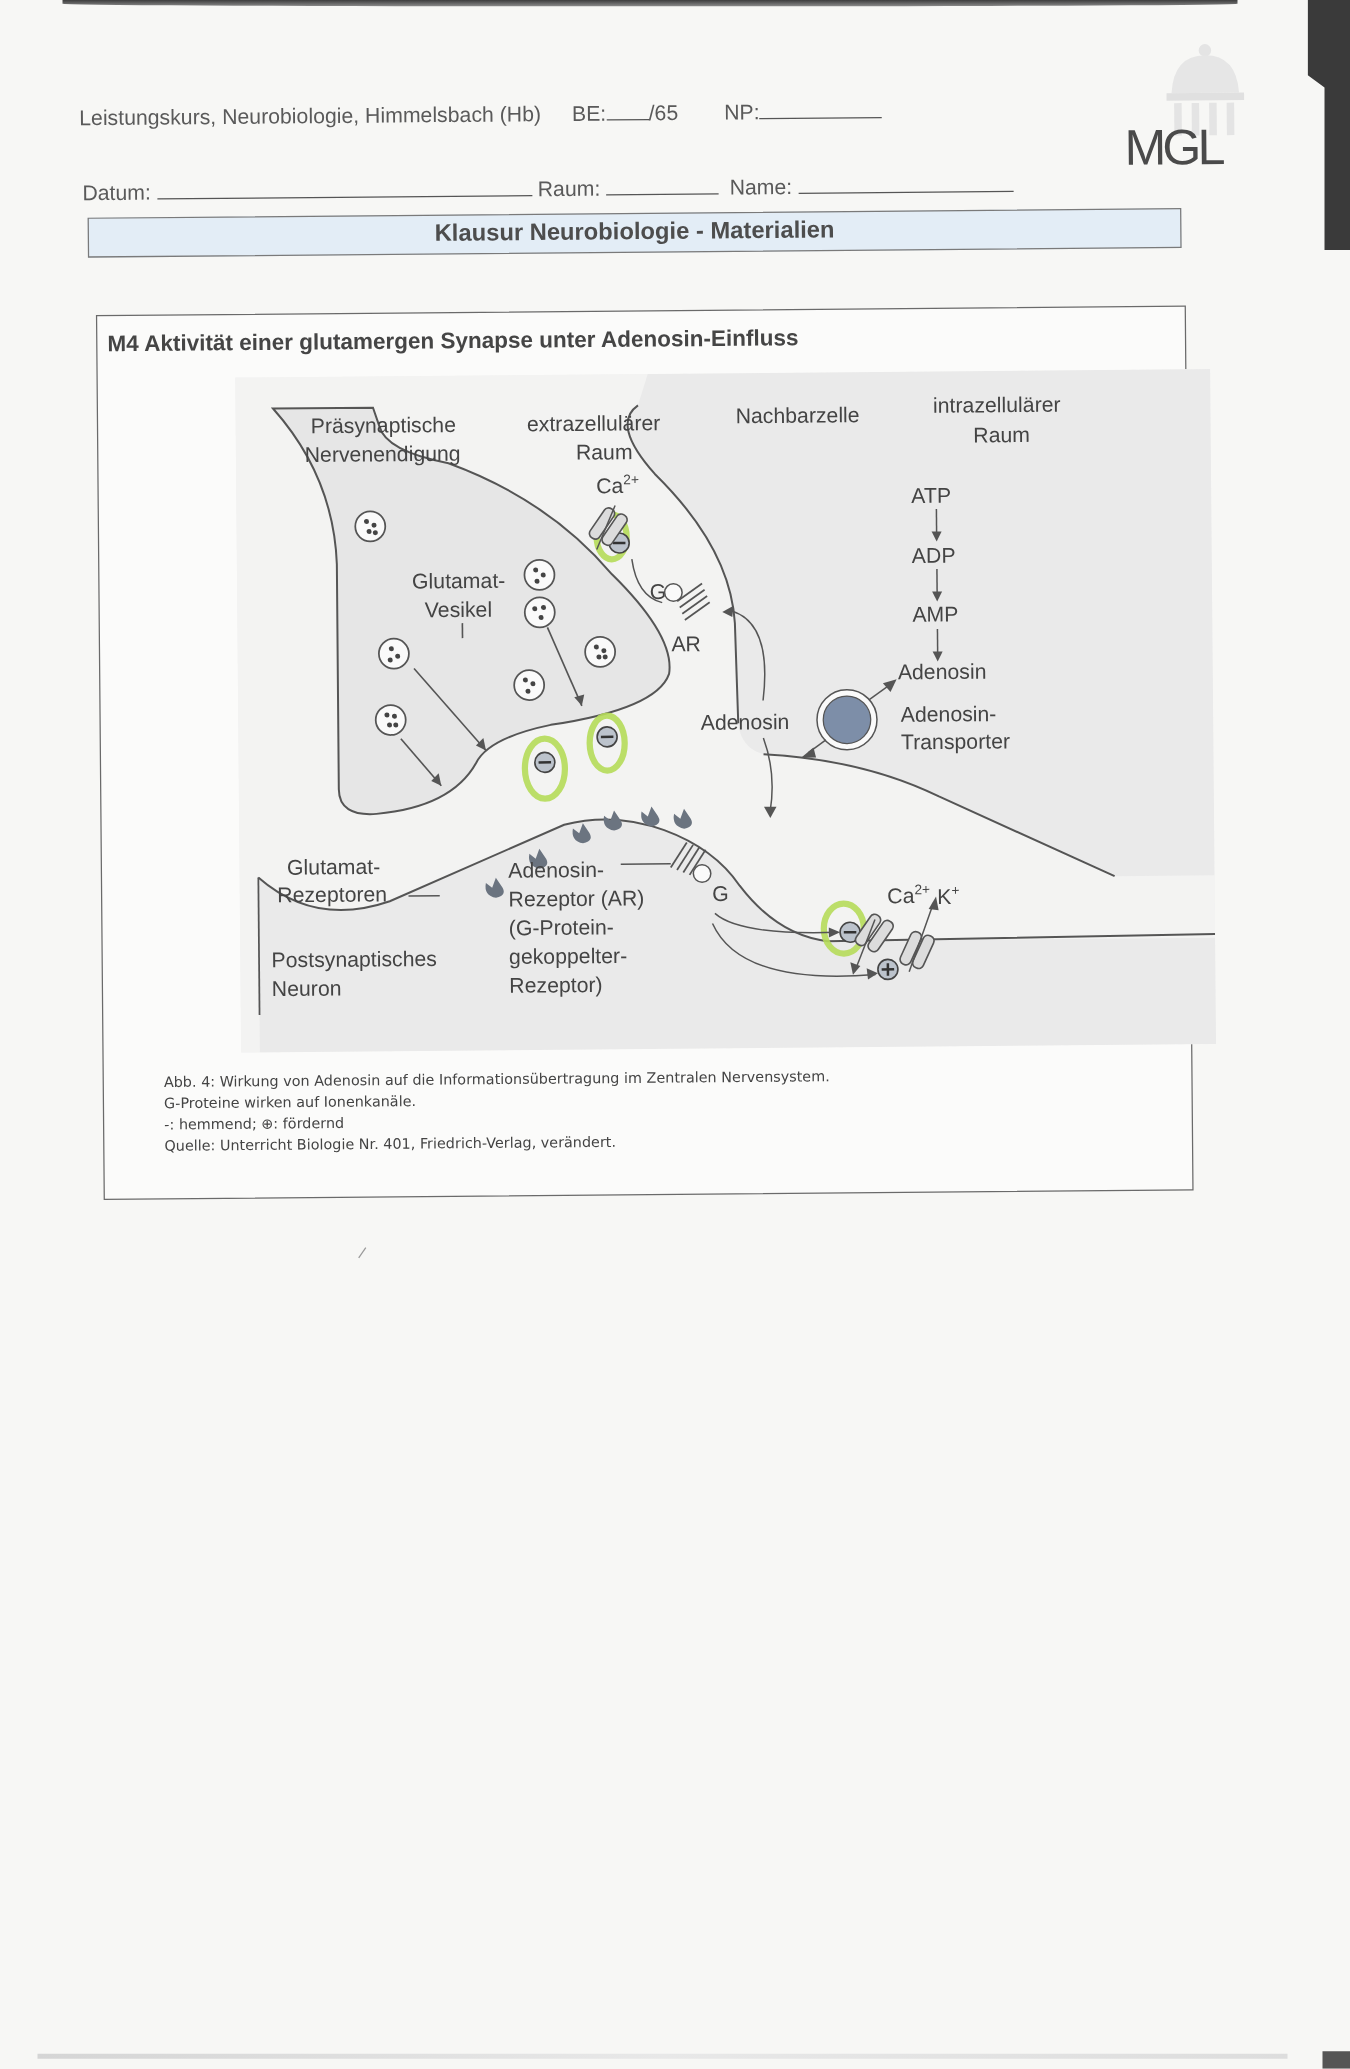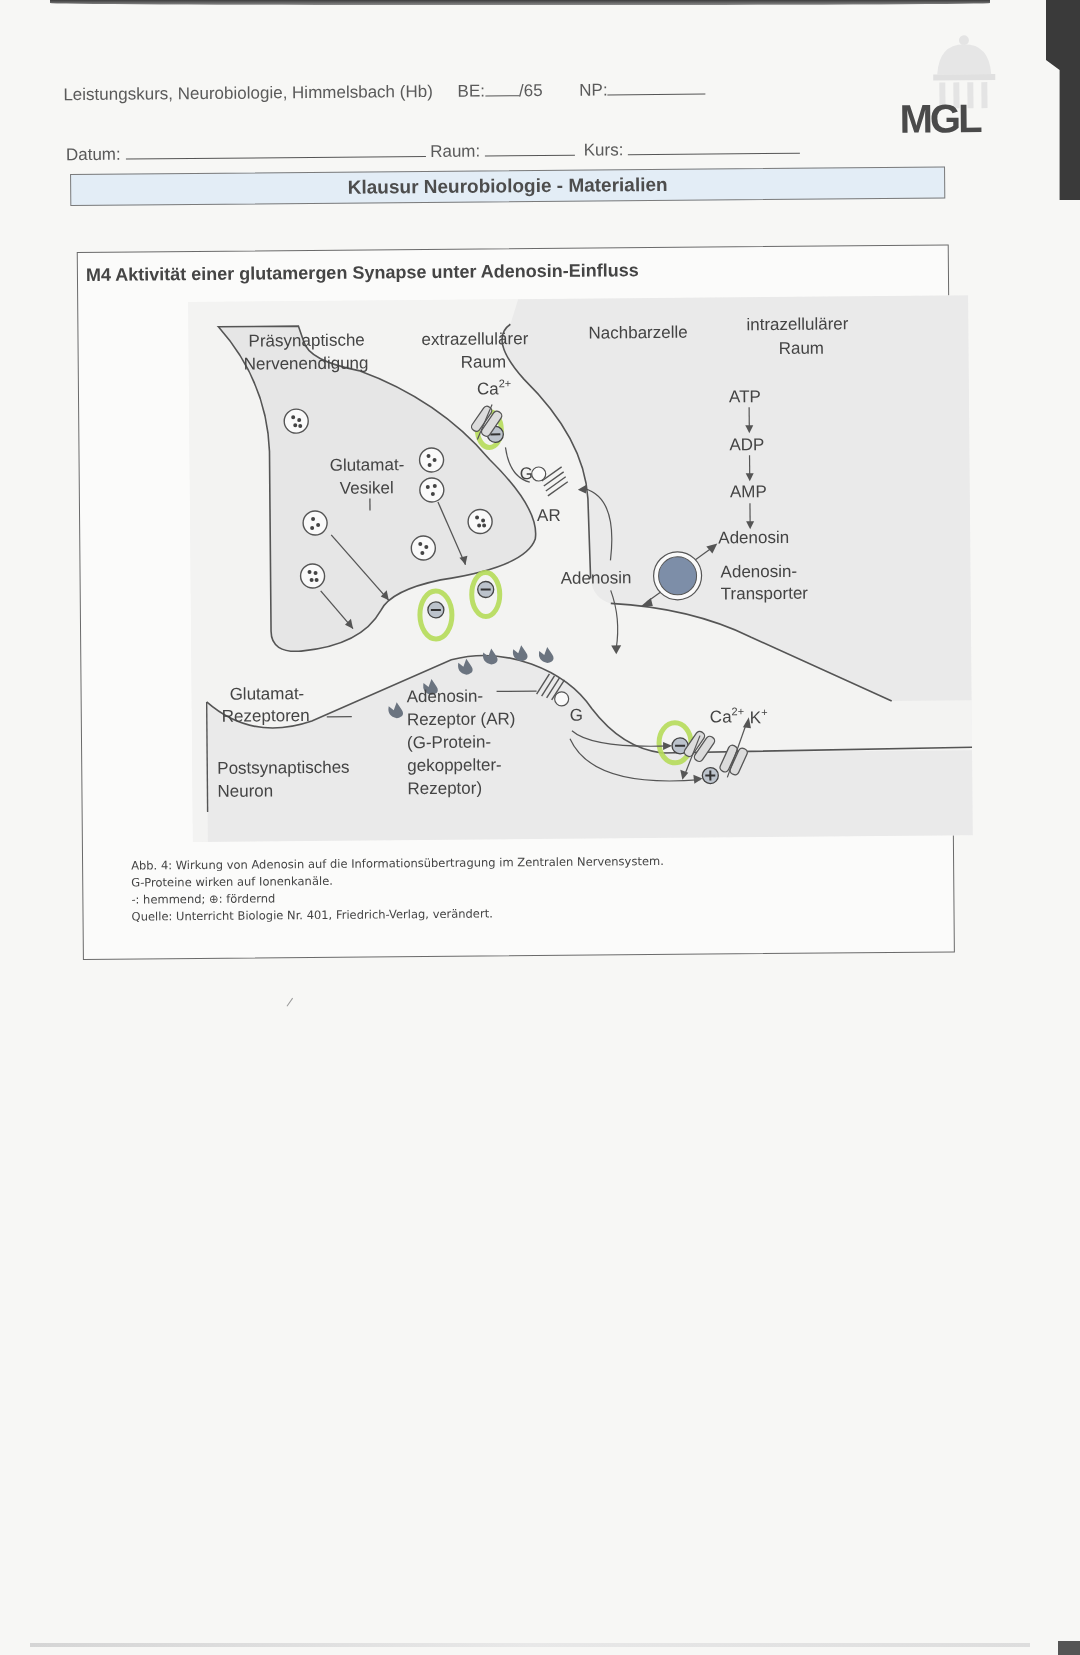--- a/index.html
+++ b/index.html
@@ -37,21 +37,21 @@
     font-size: 17px; color: #5a5a5a; white-space: nowrap;
   }
   .blank {
     display: inline-block; border-bottom: 1.5px solid #555; height: 16px; vertical-align: baseline;
   }
   .logo {
     position: absolute; left: 900px; top: 30px; width: 110px; height: 110px;
   }
   .logo-text {
     position: absolute; left: 0; top: 70px; font-family: "Liberation Sans", sans-serif;
-    font-weight: bold; font-size: 40px; color: #4a4a4a; letter-spacing: -3px;
+    font-weight: normal; font-size: 40px; color: #4a4a4a; letter-spacing: -3px;
   }
   .title-band {
     position: absolute; left: 70px; top: 170px; width: 875px; height: 32px;
     background: #e3edf6; border: 1.5px solid #7a7a7a;
     display: flex; align-items: center; justify-content: center;
   }
   .title-band span {
     font-family: "Liberation Sans", sans-serif; font-weight: bold; font-size: 19px; color: #4d4d4d;
   }
   .material-box {
@@ -90,21 +90,21 @@
     <span>Leistungskurs, Neurobiologie, Himmelsbach (Hb)</span>
     <span style="margin-left:20px;">BE:</span><span class="blank" style="width:34px;"></span><span>/65</span>
     <span style="margin-left:32px;">NP:</span><span class="blank" style="width:98px;"></span>
   </div>
 
   <div class="hdr-line" style="left:66px; top:140px;">
     <span>Datum:</span>
     <span class="blank" style="width:300px;"></span>
     <span>Raum:</span>
     <span class="blank" style="width:90px;"></span>
-    <span style="margin-left:4px;">Kurs:</span>
+    <span style="margin-left:4px;">Name:</span>
     <span class="blank" style="width:172px;"></span>
   </div>
 
   <div class="logo">
     <svg width="110" height="110" viewBox="0 0 110 110">
       <circle cx="65" cy="14" r="5" fill="#e4e4e4"></circle>
       <path d="M38 48 Q40 18 65 18 Q90 18 92 48 Z" fill="#e6e6e6"></path>
       <rect x="34" y="48" width="62" height="6" fill="#e0e0e0"></rect>
       <rect x="40" y="56" width="6" height="26" fill="#e4e4e4"></rect>
       <rect x="54" y="56" width="6" height="26" fill="#e4e4e4"></rect>

